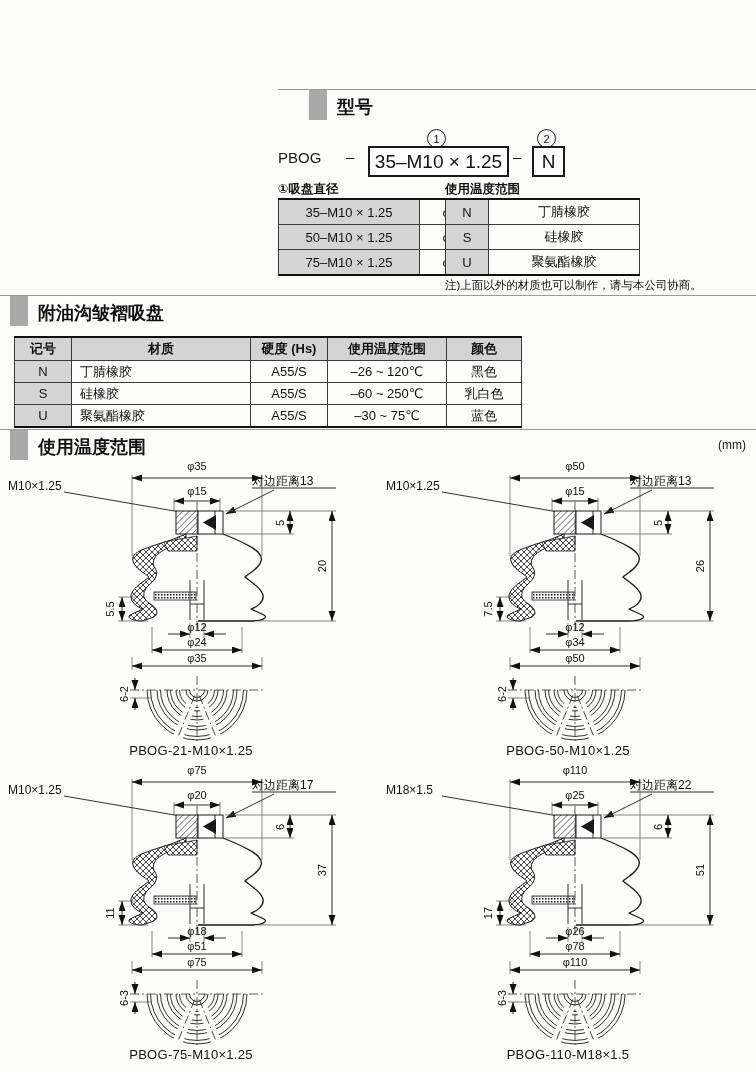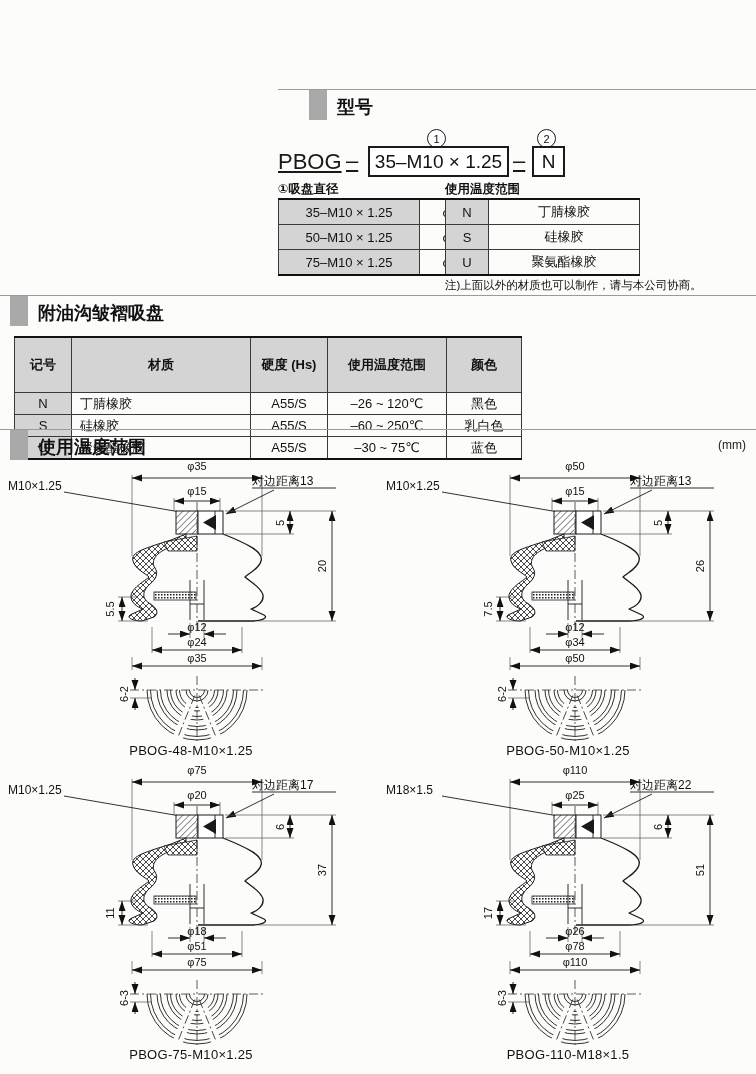--- a/index.html
+++ b/index.html
@@ -5,35 +5,35 @@
   html,body{margin:0;padding:0;background:#e9e9e7;}
   .page{position:relative;width:756px;height:1074px;margin:0 auto;background:#fcfcfb;
         font-family:"Liberation Sans","DejaVu Sans",sans-serif;color:#111;overflow:hidden;}
   .abs{position:absolute;}
   .page-title{left:13px;top:8px;font-size:30px;font-weight:bold;letter-spacing:1px;}
   .sec{border-top:1.5px solid #9a9a9a;display:flex;align-items:flex-start;padding-left:31px;}
   .marker{width:18px;height:30px;background:#a9a9a9;flex:0 0 auto;}
   .sec-label{font-size:18px;font-weight:bold;margin:5px 0 0 10px;white-space:nowrap;}
   .unit{right:10px;top:438px;font-size:12px;color:#222;}
   
-  .code-txt{font-size:22px;color:#1a1a1a;text-decoration:underline;}
+  .code-txt{font-size:15px;color:#1a1a1a;}
   .code-box{border:2px solid #1a1a1a;display:flex;align-items:center;justify-content:center;
             font-size:19px;background:#fff;}
   .callout{width:17px;height:17px;border:1.2px solid #1a1a1a;border-radius:50%;
            display:flex;align-items:center;justify-content:center;font-size:11px;background:#fff;}
   .sub-label{font-size:12.5px;font-weight:600;}
   
   table{border-collapse:collapse;}
   .mini{border-top:2.5px solid #111;border-bottom:2.5px solid #111;font-size:13px;}
   .mini td{border:1px solid #3a3a3a;height:24px;text-align:center;padding:0 6px;}
   .mini td.key{background:#d4d4d4;}
   .note{font-size:11.5px;line-height:1.5;width:296px;padding-left:1.9em;text-indent:-1.9em;color:#111;}
   
   .spec{border-top:2.5px solid #111;border-bottom:2.5px solid #111;font-size:13px;}
-  .spec th{border:1px solid #3a3a3a;background:#d4d4d4;font-weight:600;height:22px;padding:16px 8px;}
+  .spec th{border:1px solid #3a3a3a;background:#d4d4d4;font-weight:600;height:22px;padding:0 8px;}
   .spec td{border:1px solid #3a3a3a;height:21px;text-align:center;padding:0 8px;}
   .spec td.key{background:#d4d4d4;}
   .spec td.mat{text-align:left;}
   
   .panels{left:2px;top:456px;width:754px;display:grid;grid-template-columns:378px 376px;row-gap:2px;}
   .panel{position:relative;}
   .caption{text-align:center;font-size:13px;color:#111;margin-top:-3px;letter-spacing:.3px;}
   svg text{font-family:"Liberation Sans","DejaVu Sans",sans-serif;}
   .ol{fill:none;stroke:#1a1a1a;stroke-width:1.3;stroke-linejoin:round;}
   .tn{fill:none;stroke:#1a1a1a;stroke-width:0.9;}
@@ -253,21 +253,21 @@
         <line class="cl" x1="195" y1="240" x2="195" y2="284" transform="rotate(22 195 234)"></line>
         <line class="cl" x1="195" y1="240" x2="195" y2="284" transform="rotate(-22 195 234)"></line>
         <line class="cl" x1="128" y1="234" x2="262" y2="234"></line>
         <line class="cl" x1="195" y1="220" x2="195" y2="286"></line>
         <line class="ext" x1="150" y1="242" x2="128" y2="242"></line>
         <line class="dim" x1="133" y1="222" x2="133" y2="234" marker-end="url(#are)"></line>
         <line class="dim" x1="133" y1="254" x2="133" y2="242" marker-end="url(#are)"></line>
         <text class="dt" x="126" y="238" text-anchor="middle" transform="rotate(-90 126 238)">6-2</text>
       </g>
     </svg>
-    <div class="caption">PBOG-48-M10×1.25</div>
+    <div class="caption">PBOG-21-M10×1.25</div>
   </div>
 
   <div class="panel">
     <svg width="378" height="286" viewBox="0 0 378 286">
 
       <line class="ext" x1="130" y1="19" x2="130" y2="100"></line>
       <line class="ext" x1="260" y1="19" x2="260" y2="100"></line>
       <line class="dim" x1="130" y1="22" x2="260" y2="22" marker-start="url(#ars)" marker-end="url(#are)"></line>
       <text class="dt" x="195" y="14" text-anchor="middle">φ50</text>
 

